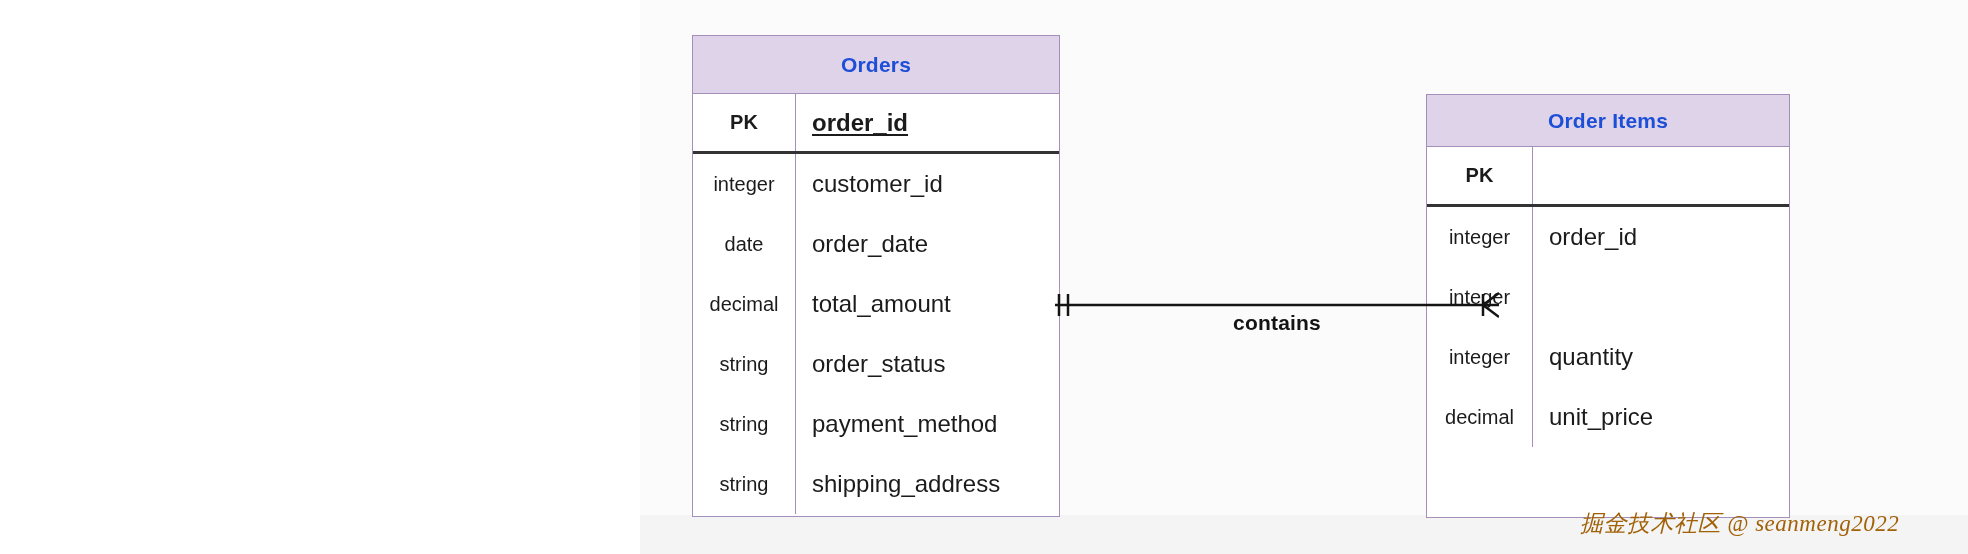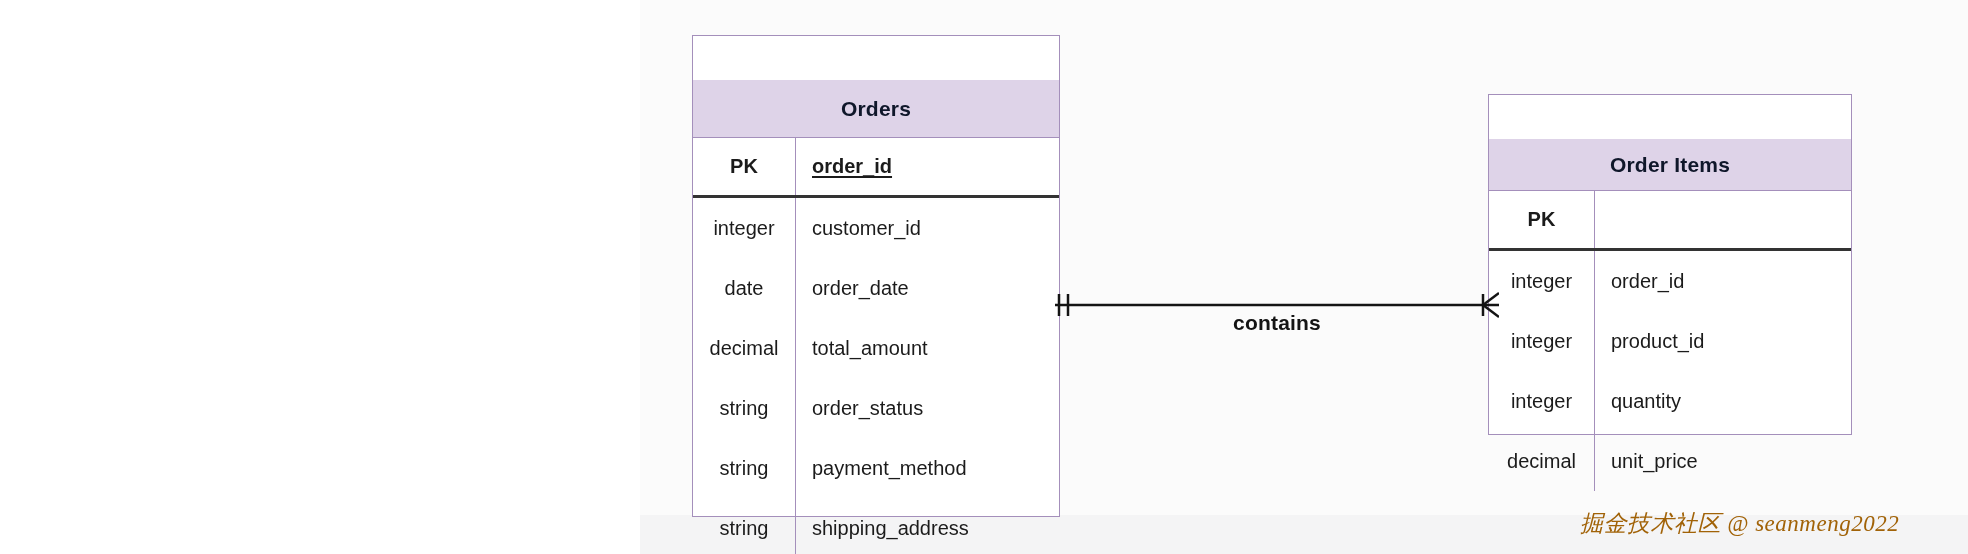--- a/index.html
+++ b/index.html
@@ -42,23 +42,22 @@
   }
   .entity-header {
     background: #ded3e8;
     border-bottom: 1.5px solid #a48fbb;
     box-sizing: border-box;
     display: flex;
     align-items: center;
     justify-content: center;
     font-weight: bold;
     font-size: 21px;
-    color: #0f172a;
+    color: #1d4ed8;
     letter-spacing: 0.2px;
-    margin-top: 44px;
   }
   .entity-body {
     display: flex;
     flex-direction: column;
   }
   .row {
     display: flex;
     box-sizing: border-box;
     align-items: center;
   }
@@ -73,42 +72,42 @@
     font-size: 20px;
     color: #1b1b1b;
     border-right: 1.5px solid #a48fbb;
     height: 100%;
   }
   .cell-name {
     box-sizing: border-box;
     display: flex;
     align-items: center;
     padding-left: 16px;
-    font-size: 20px;
+    font-size: 24px;
     color: #1b1b1b;
     height: 100%;
     flex: 1;
   }
   .row.pk-row .cell-type,
   .row.pk-row .cell-name {
     font-weight: bold;
   }
   .row.pk-row .cell-name {
     text-decoration: underline;
     text-underline-offset: 3px;
   }
 
   
   #entity-orders { left: 692px; top: 35px; width: 368px; height: 482px; }
   #entity-orders .entity-header { height: 58px; }
   #entity-orders .row { height: 60px; }
   #entity-orders .cell-type { width: 103px; }
 
   
-  #entity-order-items { left: 1488px; top: 94px; width: 364px; height: 341px; }
+  #entity-order-items { left: 1426px; top: 94px; width: 364px; height: 424px; }
   #entity-order-items .entity-header { height: 52px; }
   #entity-order-items .row { height: 60px; }
   #entity-order-items .cell-type { width: 106px; }
 
   
   .relationship {
     position: absolute;
     left: 1055px;
     top: 275px;
     width: 444px;
@@ -204,21 +203,20 @@
       <div class="cell-type">PK</div>
     </div>
 
     <div class="row">
       <div class="cell-type">integer</div>
       <div class="cell-name">order_id</div>
     </div>
 
     <div class="row">
       <div class="cell-type">integer</div>
-      <div class="cell-name">product_id</div>
     </div>
 
     <div class="row">
       <div class="cell-type">integer</div>
       <div class="cell-name">quantity</div>
     </div>
 
     <div class="row">
       <div class="cell-type">decimal</div>
       <div class="cell-name">unit_price</div>

